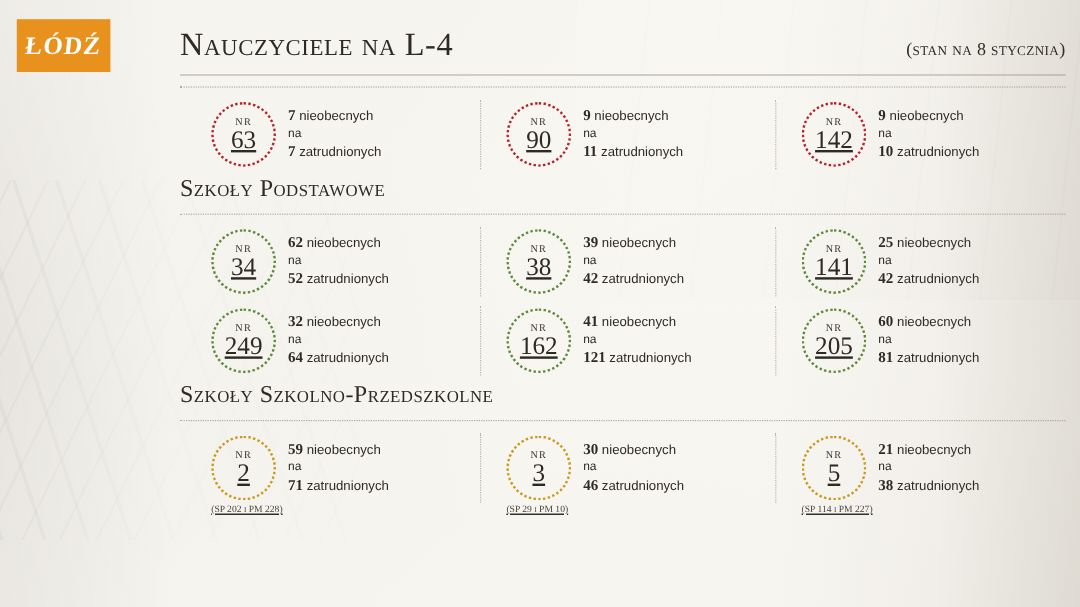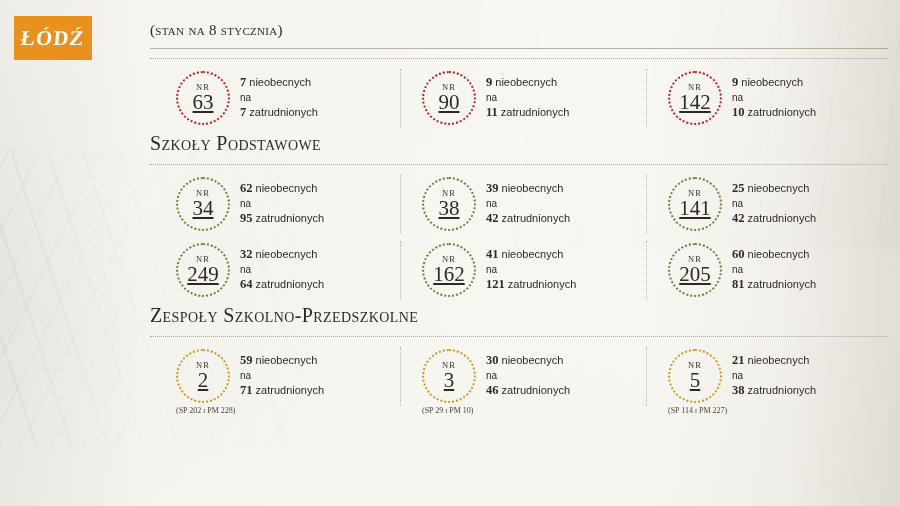--- a/index.html
+++ b/index.html
@@ -166,21 +166,21 @@
   .stats .mid { font-size: 10px; }
 
   .note {
     font-size: 8px;
     font-variant: small-caps;
     color: #4a4339;
     font-family: "Liberation Serif", serif;
     margin-top: 3px;
     padding-left: 26px;
   }
-  .notes-row { display: flex; margin-right: 12px; }
+  .notes-row { display: flex; margin-right: 12px; text-decoration: underline; }
   .notes-row .note { width: 33.333%; }
 
   
   #right-fade {
     position: absolute;
     right: 0; top: 0; bottom: 0; width: 120px;
     background: linear-gradient(90deg, rgba(0,0,0,0) 0%, rgba(120,112,98,0.10) 100%);
     pointer-events: none;
   }
 </style>
@@ -190,20 +190,21 @@
 <div id="bg-photo"></div>
 <div id="panel-wash"></div>
 
 <div id="logo">
   <span class="glyph">ŁÓDŹ</span>
 </div>
 
 <div id="content">
 
   <div id="header-row">
+    <div id="main-title">Nauczyciele na L-4</div>
     <div id="subtitle">(stan na 8 stycznia)</div>
   </div>
   <div class="rule"></div>
 
   <div id="sections-host">
       <div>
         <div class="rule dotted"></div>
         <div class="row">
           <div class="cell">
             <div class="badge red">
@@ -245,21 +246,21 @@
         <div class="rule dotted"></div>
         <div class="row">
           <div class="cell">
             <div class="badge green">
               <span class="nr">NR</span>
               <span class="num">34</span>
             </div>
             <div class="stats">
               <div><b>62</b> <span>nieobecnych</span></div>
               <div class="mid">na</div>
-              <div><b>95</b> <span>zatrudnionych</span></div>
+              <div><b>52</b> <span>zatrudnionych</span></div>
             </div>
           </div>
           <div class="cell">
             <div class="badge green">
               <span class="nr">NR</span>
               <span class="num">38</span>
             </div>
             <div class="stats">
               <div><b>39</b> <span>nieobecnych</span></div>
               <div class="mid">na</div>
@@ -308,21 +309,21 @@
             </div>
             <div class="stats">
               <div><b>60</b> <span>nieobecnych</span></div>
               <div class="mid">na</div>
               <div><b>81</b> <span>zatrudnionych</span></div>
             </div>
           </div>
         </div>
       </div>
       <div>
-        <div class="section-title">Zespoły Szkolno-Przedszkolne</div>
+        <div class="section-title">Szkoły Szkolno-Przedszkolne</div>
         <div class="rule dotted"></div>
         <div class="row">
           <div class="cell">
             <div class="badge yellow">
               <span class="nr">NR</span>
               <span class="num">2</span>
             </div>
             <div class="stats">
               <div><b>59</b> <span>nieobecnych</span></div>
               <div class="mid">na</div>

